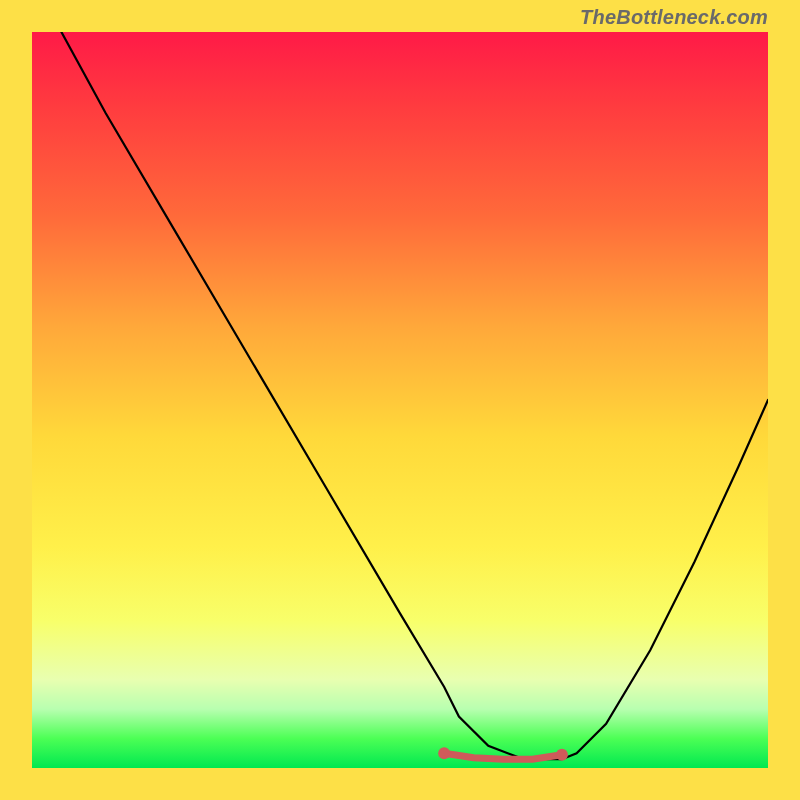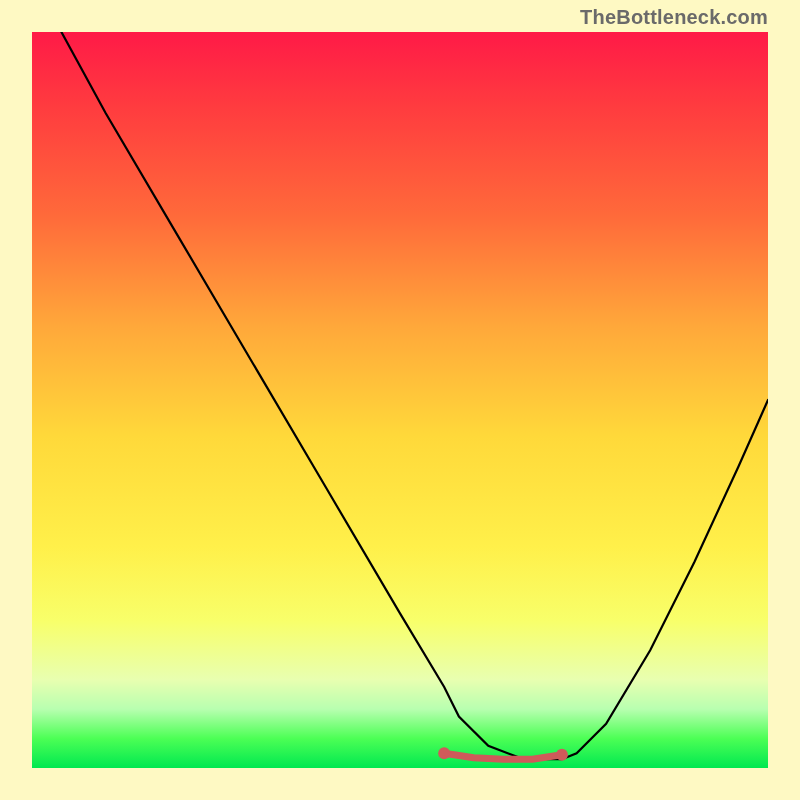--- a/index.html
+++ b/index.html
@@ -8,21 +8,22 @@
     width: 800px;
     height: 800px;
     background: #000;
     overflow: hidden;
     font-family: Arial, Helvetica, sans-serif;
   }
   .frame {
     position: relative;
     width: 800px;
     height: 800px;
-    background: #fef9c3;
+    background: #fde047;
+    font-style: italic;
   }
   .plot-area {
     position: absolute;
     left: 32px;
     top: 32px;
     width: 736px;
     height: 736px;
     
     background: linear-gradient(
       to bottom,

